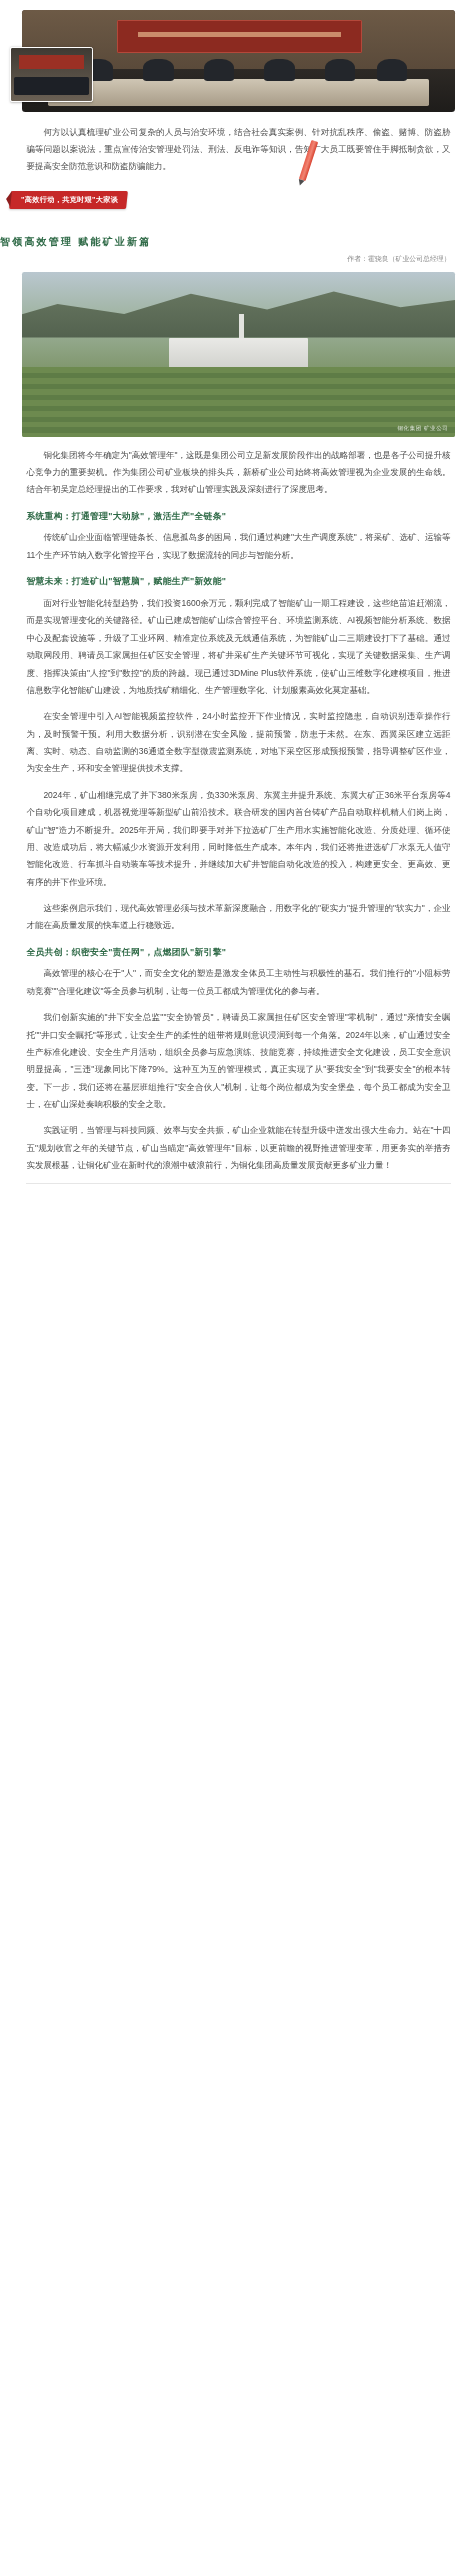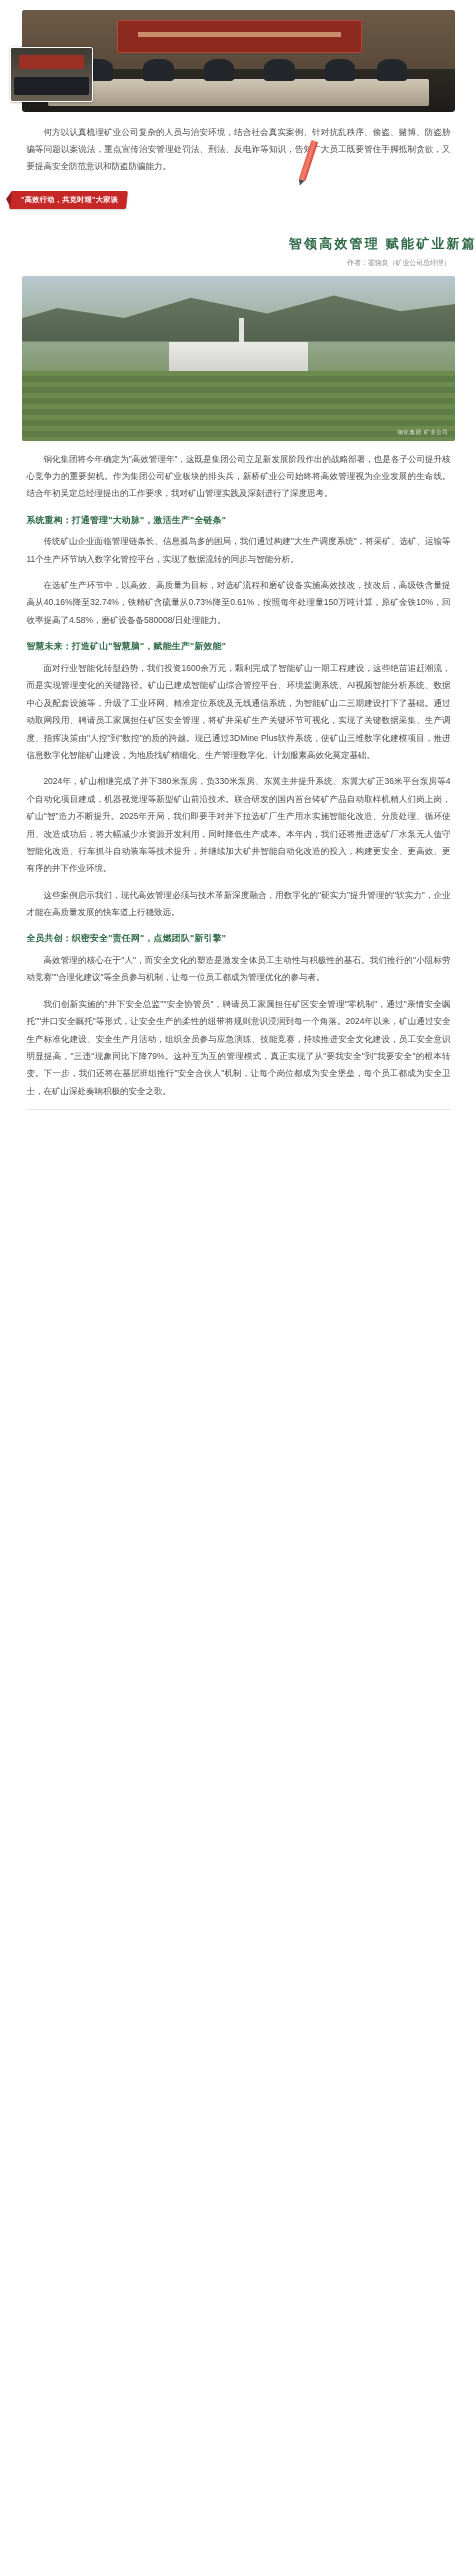--- a/index.html
+++ b/index.html
@@ -144,22 +144,22 @@
   .pencil:after {
     content:"";
     position:absolute;
     bottom:-6px; left:0;
     border-left:3.3px solid transparent;
     border-right:3.3px solid transparent;
     border-top:6.6px solid #4d4d4d;
   }
   
   .section-title {
-    text-align: right;
-    font-size: 13px;
+    text-align: left;
+    font-size: 10px;
     font-weight: bold;
     color: #2f6a47;
     letter-spacing: 2.2px;
     padding: 3.3px 0 4.4px 0;
   }
   .author-line {
     text-align: right;
     font-size: 6.9px;
     color: #8a8a8a;
     padding: 0 26.4px 7.7px 0;
@@ -278,27 +278,28 @@
     <div class="trees"></div>
     <div class="field"></div>
     <div class="mine-watermark">铜化集团 矿业公司</div>
   </div>
 
   <div class="article">
     <p>铜化集团将今年确定为"高效管理年"，这既是集团公司立足新发展阶段作出的战略部署，也是各子公司提升核心竞争力的重要契机。作为集团公司矿业板块的排头兵，新桥矿业公司始终将高效管理视为企业发展的生命线。结合年初吴定总经理提出的工作要求，我对矿山管理实践及深刻进行了深度思考。</p>
 
     <h3>系统重构：打通管理"大动脉"，激活生产"全链条"</h3>
     <p>传统矿山企业面临管理链条长、信息孤岛多的困局，我们通过构建"大生产调度系统"，将采矿、选矿、运输等11个生产环节纳入数字化管控平台，实现了数据流转的同步与智能分析。</p>
-    <p>在选矿生产环节中，以高效、高质量为目标，对选矿流程和磨矿设备实施高效技改，技改后，高级铁含量提高从40.16%降至32.74%，铁精矿含硫量从0.73%降至0.61%，按照每年处理量150万吨计算，原矿金铁10%，回收率提高了4.58%，磨矿设备备580008/日处理能力。</p>
 
     <h3>智慧未来：打造矿山"智慧脑"，赋能生产"新效能"</h3>
     <p>面对行业智能化转型趋势，我们投资1600余万元，颗利完成了智能矿山一期工程建设，这些绝苗追赶潮流，而是实现管理变化的关键路径。矿山已建成智能矿山综合管控平台、环境监测系统、AI视频智能分析系统、数据中心及配套设施等，升级了工业环网、精准定位系统及无线通信系统，为智能矿山二三期建设打下了基础。通过动取网段用、聘请员工家属担任矿区安全管理，将矿井采矿生产关键环节可视化，实现了关键数据采集、生产调度、指挥决策由"人控"到"数控"的质的跨越。现已通过3DMine Plus软件系统，使矿山三维数字化建模项目，推进信息数字化智能矿山建设，为地质找矿精细化、生产管理数字化、计划服素高效化莫定基础。</p>
+    <p>在安全管理中引入AI智能视频监控软件，24小时监控开下作业情况，实时监控隐患，自动识别违章操作行为，及时预警干预。利用大数据分析，识别潜在安全风险，提前预警，防患于未然。在东、西翼采区建立远距离、实时、动态、自动监测的36通道全数字型微震监测系统，对地下采空区形成预报预警，指导调整矿区作业，为安全生产，环和安全管理提供技术支撑。</p>
     <p>2024年，矿山相继完成了并下380米泵房，负330米泵房、东翼主井提升系统、东翼大矿正36米平台泵房等4个自动化项目建成，机器视觉理等新型矿山前沿技术。联合研发的国内首台铸矿产品自动取样机精人们岗上岗，矿山"智"造力不断提升。2025年开局，我们即要手对并下拉选矿厂生产用水实施智能化改造、分质处理、循环使用、改造成功后，将大幅减少水资源开发利用，同时降低生产成本。本年内，我们还将推进选矿厂水泵无人值守智能化改造、行车抓斗自动装车等技术提升，并继续加大矿井智能自动化改造的投入，构建更安全、更高效、更有序的井下作业环境。</p>
     <p>这些案例启示我们，现代高效管理必须与技术革新深度融合，用数字化的"硬实力"提升管理的"软实力"，企业才能在高质量发展的快车道上行稳致远。</p>
 
     <h3>全员共创：织密安全"责任网"，点燃团队"新引擎"</h3>
     <p>高效管理的核心在于"人"，而安全文化的塑造是激发全体员工主动性与积极性的基石。我们推行的"小阻标劳动竞赛""合理化建议"等全员参与机制，让每一位员工都成为管理优化的参与者。</p>
     <p>我们创新实施的"井下安全总监""安全协管员"，聘请员工家属担任矿区安全管理"零机制"，通过"亲情安全嘱托""井口安全嘱托"等形式，让安全生产的柔性的纽带将规则意识浸润到每一个角落。2024年以来，矿山通过安全生产标准化建设、安全生产月活动，组织全员参与应急演练、技能竞赛，持续推进安全文化建设，员工安全意识明显提高，"三违"现象同比下降79%。这种互为互的管理模式，真正实现了从"要我安全"到"我要安全"的根本转变。下一步，我们还将在基层班组推行"安全合伙人"机制，让每个岗位都成为安全堡垒，每个员工都成为安全卫士，在矿山深处奏响积极的安全之歌。</p>
+    <p>实践证明，当管理与科技同频、效率与安全共振，矿山企业就能在转型升级中迸发出强大生命力。站在"十四五"规划收官之年的关键节点，矿山当瞄定"高效管理年"目标，以更前瞻的视野推进管理变革，用更务实的举措夯实发展根基，让铜化矿业在新时代的浪潮中破浪前行，为铜化集团高质量发展贡献更多矿业力量！</p>
     <div class="sep"></div>
   </div>
 
 </div>
 
 
 </body></html>

